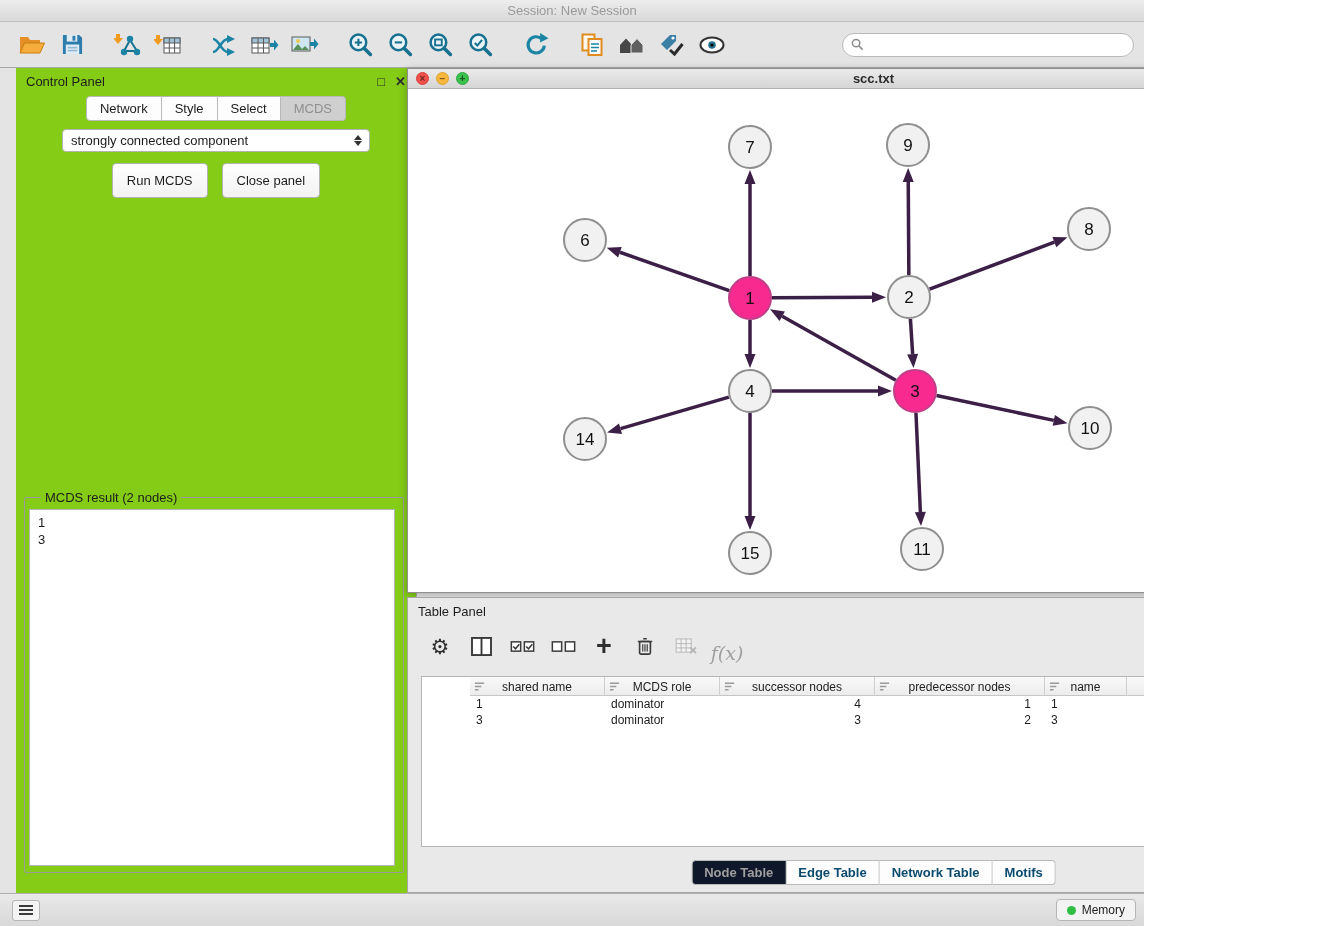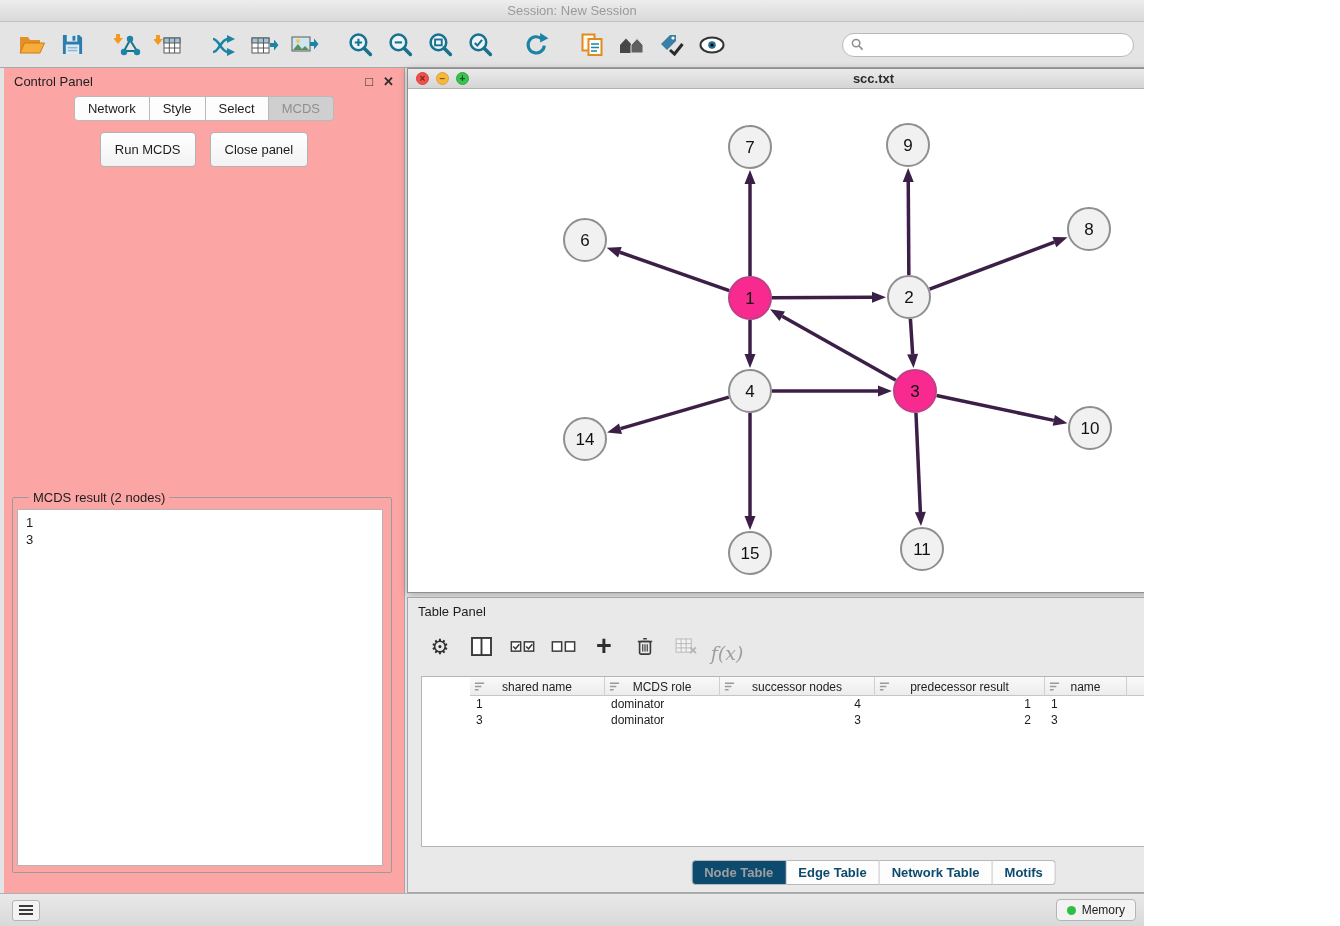--- a/index.html
+++ b/index.html
@@ -37,22 +37,22 @@
   .search-input { border:none; outline:none; flex:1; font-size:13px; background:transparent; height:20px; font-family:"Liberation Sans",sans-serif; }
   
   .panel-header {
     height:26px; display:flex; align-items:center; padding:0 10px;
     font-size:13px; color:#1d1d1d;
   }
   .panel-header-icons { margin-left:auto; display:flex; gap:10px; }
   .ph-ic { font-size:13px; font-weight:bold; color:#2d2d2d; cursor:pointer; line-height:13px; }
   
   .control-panel {
-    position:absolute; left:4px; top:68px; width:401px; height:825px;
-    background:#fca5a5; border-right:1px solid #a6a6a6;
+    position:absolute; left:16px; top:68px; width:401px; height:825px;
+    background:#84cc16; border-right:1px solid #a6a6a6;
   }
   .cp-tabs { display:flex; justify-content:center; margin-top:2px; }
   .cp-tab {
     font-size:13px; padding:4px 13px; background:#fdfdfd;
     border:1px solid #b9b9b9; border-left:none; cursor:pointer; color:#1d1d1d;
     font-family:"Liberation Sans",sans-serif;
   }
   .cp-tab:first-child { border-left:1px solid #b9b9b9; border-radius:4px 0 0 4px; }
   .cp-tab:last-child { border-radius:0 4px 4px 0; }
   .cp-tab.active { background:#cfcfcf; color:#8f8f8f; }
@@ -129,21 +129,21 @@
   .td { font-size:12px; line-height:16px; padding:0 6px; white-space:nowrap; overflow:hidden; }
   .td.right { padding-right:14px; }
   .tp-tabs { position:absolute; bottom:7px; left:50%; transform:translateX(-50%); display:flex; }
   .tp-tab {
     font-size:13px; font-weight:600; padding:4px 12px; background:#fdfdfd;
     border:1px solid #b9b9b9; border-left:none; cursor:pointer; color:#0c4a6e;
     font-family:"Liberation Sans",sans-serif;
   }
   .tp-tab:first-child { border-left:1px solid #b9b9b9; border-radius:4px 0 0 4px; }
   .tp-tab:last-child { border-radius:0 4px 4px 0; }
-  .tp-tab.active { background:#0c4a6e; color:#9f9f9f; }
+  .tp-tab.active { background:#0f172a; color:#9f9f9f; }
   
   .statusbar {
     position:absolute; left:0; bottom:0; width:100%; height:33px;
     background:linear-gradient(#e9e9e9,#d9d9d9); border-top:1px solid #b0b0b0;
     display:flex; align-items:center;
   }
   .status-left-btn {
     margin-left:12px; width:28px; height:21px; background:#f3f3f3;
     border:1px solid #b5b5b5; border-radius:3px; display:flex; align-items:center; justify-content:center; cursor:pointer;
   }
@@ -304,20 +304,27 @@
       <span class="panel-header-icons">
         <span class="ph-ic">□</span>
         <span class="ph-ic">✕</span>
       </span>
     </div>
     <div class="cp-tabs">
       <button class="cp-tab">Network</button>
       <button class="cp-tab">Style</button>
       <button class="cp-tab">Select</button>
       <button class="cp-tab active">MCDS</button>
+    </div>
+    <div class="dropdown">
+      <span class="dropdown-value">strongly connected component</span>
+      <span class="dropdown-stepper">
+          <span class="up"></span>
+          <span class="down"></span>
+        </span>
     </div>
     <div class="cp-buttons">
       <button class="mac-btn">Run MCDS</button>
       <button class="mac-btn">Close panel</button>
     </div>
     <fieldset class="result-group">
       <legend>MCDS result (2 nodes)</legend>
       <div class="result-area" id="result-lines">
           <div class="result-line">1</div>
           <div class="result-line">3</div>
@@ -464,21 +471,21 @@
           <div class="th" style="width: 155px;">
             <svg class="sort-ic" viewBox="0 0 12 12" width="11" height="11">
               <path d="M1 2.5 h10 M1 6 h7 M1 9.5 h4" stroke="#9a9a9a" stroke-width="1.6" fill="none"></path>
             </svg>
             <span class="th-label">successor nodes</span>
           </div>
           <div class="th" style="width: 170px;">
             <svg class="sort-ic" viewBox="0 0 12 12" width="11" height="11">
               <path d="M1 2.5 h10 M1 6 h7 M1 9.5 h4" stroke="#9a9a9a" stroke-width="1.6" fill="none"></path>
             </svg>
-            <span class="th-label">predecessor result</span>
+            <span class="th-label">predecessor nodes</span>
           </div>
           <div class="th" style="width: 82px;">
             <svg class="sort-ic" viewBox="0 0 12 12" width="11" height="11">
               <path d="M1 2.5 h10 M1 6 h7 M1 9.5 h4" stroke="#9a9a9a" stroke-width="1.6" fill="none"></path>
             </svg>
             <span class="th-label">name</span>
           </div>
           <div class="th th-filler" style="flex: 1 1 0%;"></div>
         </div>
       <div class="tbody" id="table-body">

